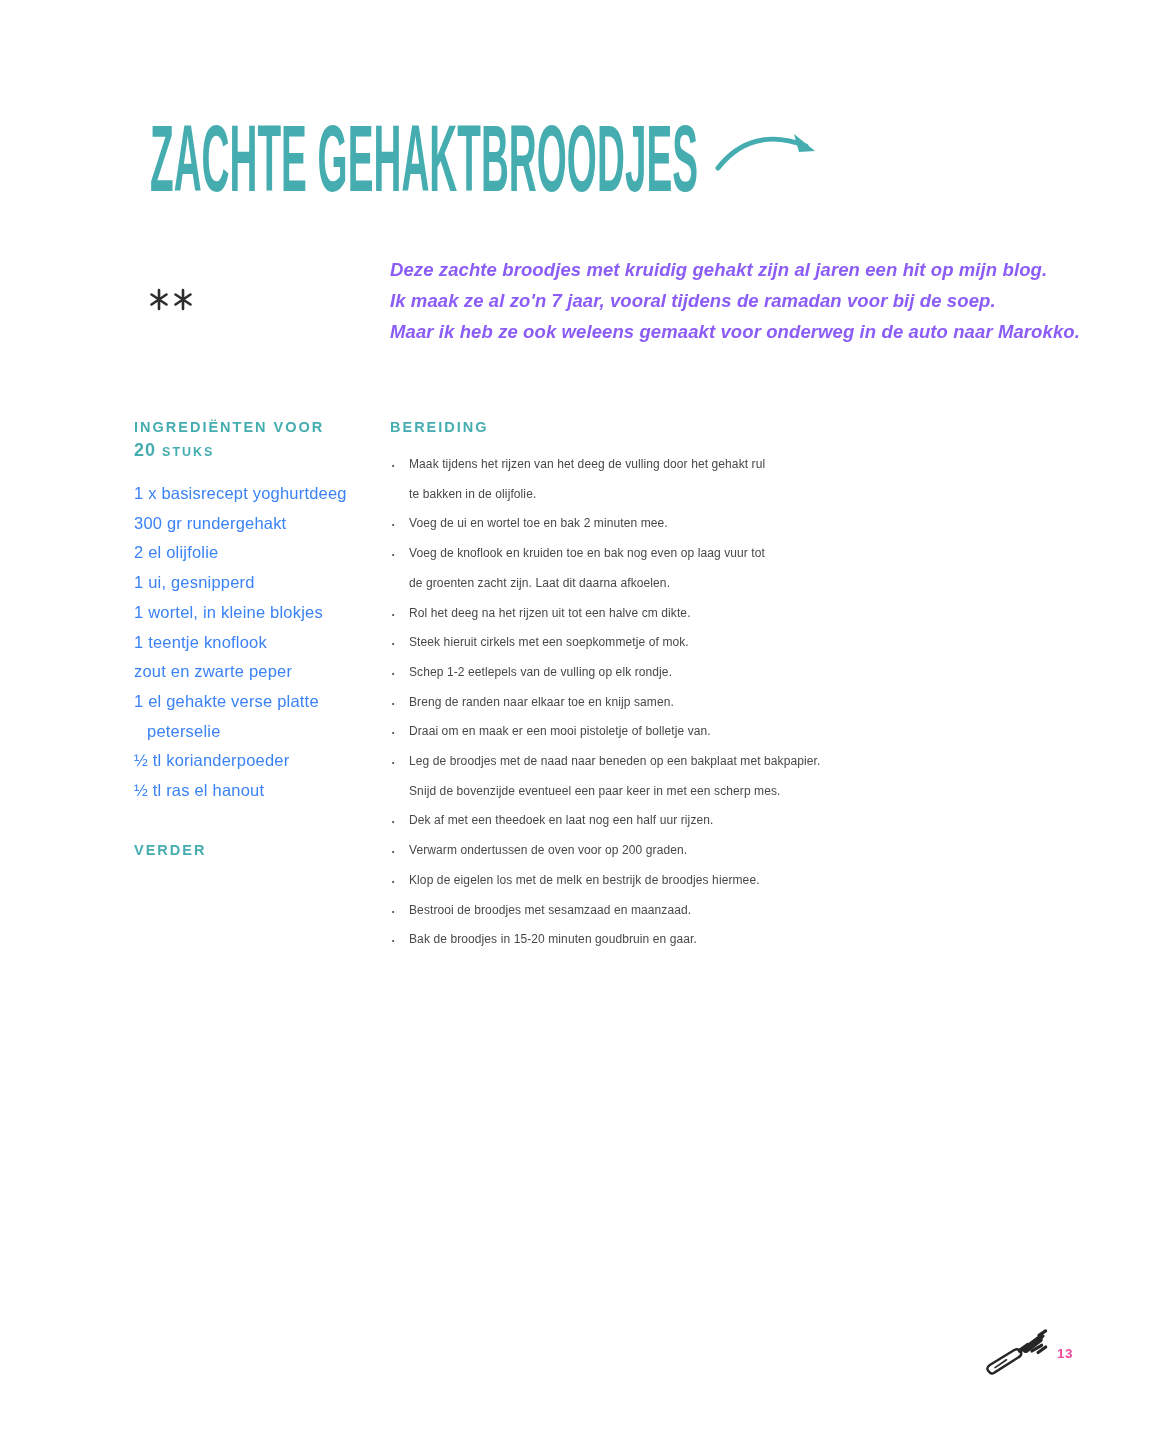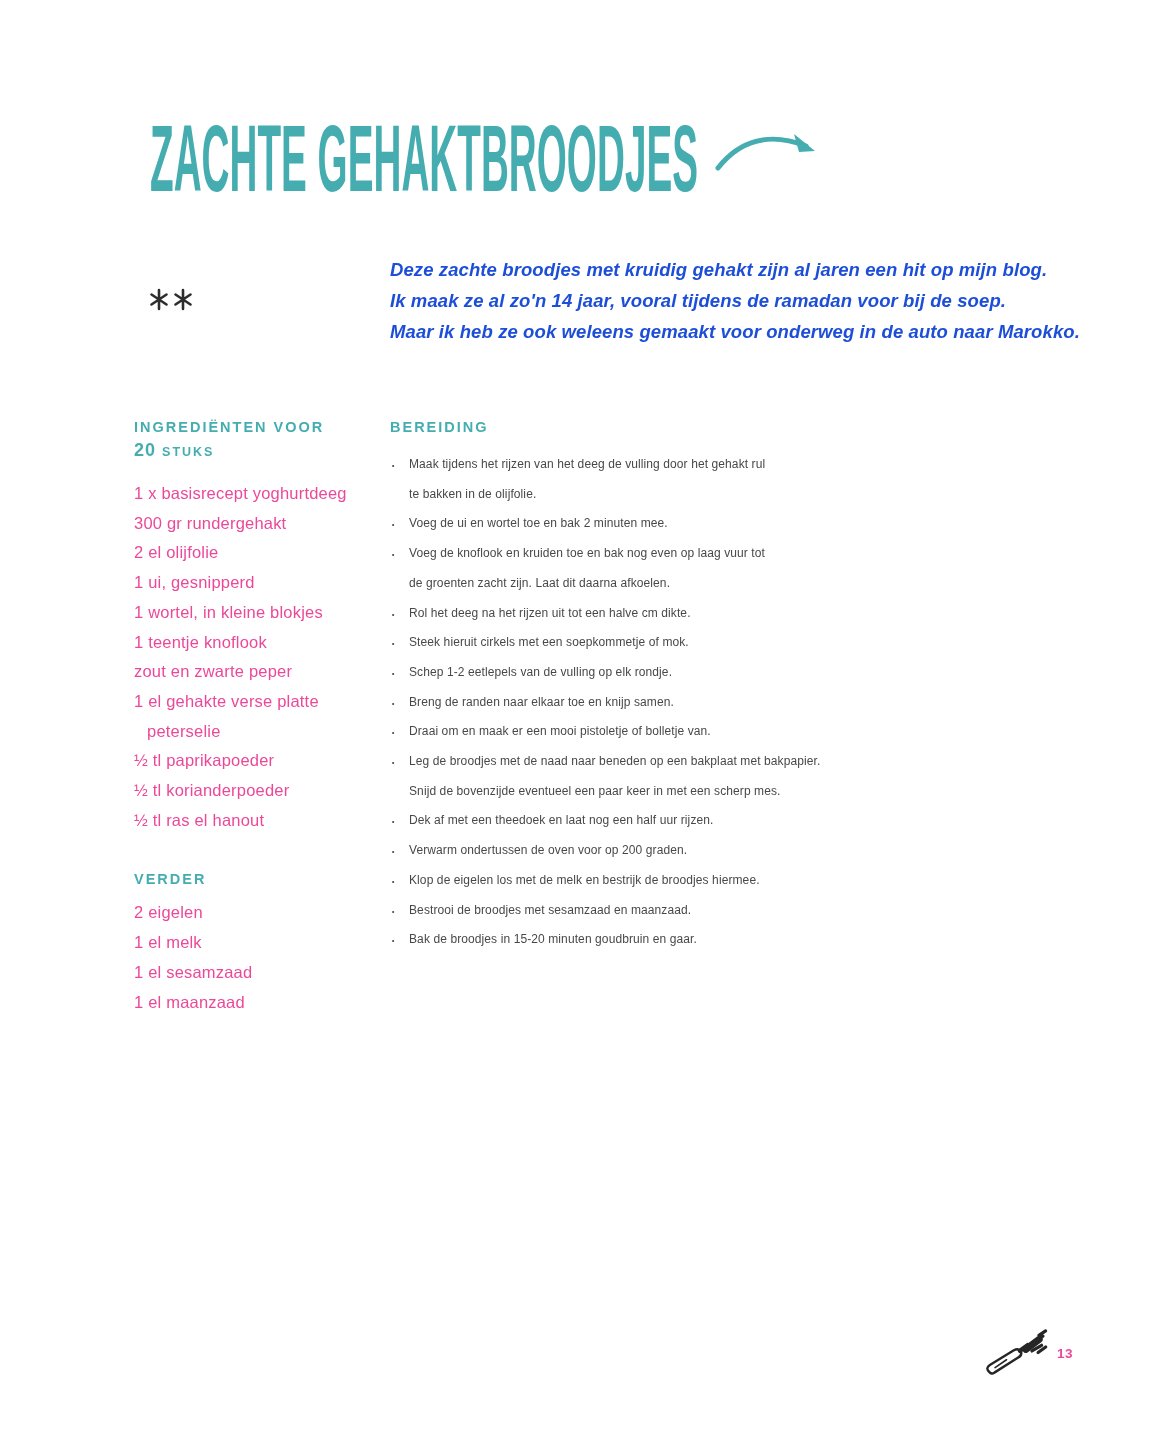--- a/index.html
+++ b/index.html
@@ -45,21 +45,21 @@
   
   .intro {
     position: absolute;
     left: 390px;
     top: 254px;
     width: 700px;
     font-style: italic;
     font-weight: 700;
     font-size: 18.5px;
     line-height: 31px;
-    color: #1d4ed8;
+    color: #8b5cf6;
     letter-spacing: 0.1px;
   }
 
   
   .col-left {
     position: absolute;
     left: 134px;
     top: 416px;
     width: 252px;
   }
@@ -83,21 +83,21 @@
   }
   .sec-header .unit {
     font-size: 12.5px;
     letter-spacing: 2px;
   }
 
   .ing-list {
     margin-top: 15px;
     font-size: 16.5px;
     line-height: 29.7px;
-    color: #ec4899;
+    color: #3b82f6;
     letter-spacing: 0.2px;
   }
   .ing-item {
     white-space: pre-line;
     padding-left: 13px;
     text-indent: -13px;
   }
 
   .verder-header {
     margin-top: 33px;
@@ -170,21 +170,21 @@
 
     <svg width="20" height="23" viewBox="0 0 20 23">
       <path d="M10,2 V21 M2.5,6.5 L17.5,16.5 M17.5,6.5 L2.5,16.5" fill="none" stroke="#2d2d2d" stroke-width="2.6" stroke-linecap="round"></path>
     </svg>
   </div>
 
   <div class="intro">
 
       <div class="intro-line">Deze zachte broodjes met kruidig gehakt zijn al jaren een hit op mijn blog.</div>
 
-      <div class="intro-line">Ik maak ze al zo'n 14 jaar, vooral tijdens de ramadan voor bij de soep.</div>
+      <div class="intro-line">Ik maak ze al zo'n 7 jaar, vooral tijdens de ramadan voor bij de soep.</div>
 
       <div class="intro-line">Maar ik heb ze ook weleens gemaakt voor onderweg in de auto naar Marokko.</div>
     </div>
 
   <div class="col-left">
     <div class="sec-header">
       <div>INGREDIËNTEN VOOR</div>
       <div>
         <span class="count">20</span>
         <span class="unit">STUKS</span>
@@ -203,39 +203,28 @@
 
         <div class="ing-item">1 wortel, in kleine blokjes</div>
 
         <div class="ing-item">1 teentje knoflook</div>
 
         <div class="ing-item">zout en zwarte peper</div>
 
         <div class="ing-item">1 el gehakte verse platte
 peterselie</div>
 
-        <div class="ing-item">½ tl paprikapoeder</div>
 
         <div class="ing-item">½ tl korianderpoeder</div>
 
         <div class="ing-item">½ tl ras el hanout</div>
       </div>
 
     <div class="sec-header verder-header">VERDER</div>
 
-    <div class="ing-list verder-list">
-
-        <div class="ing-item">2 eigelen</div>
-
-        <div class="ing-item">1 el melk</div>
-
-        <div class="ing-item">1 el sesamzaad</div>
-
-        <div class="ing-item">1 el maanzaad</div>
-      </div>
   </div>
 
   <div class="col-right">
     <div class="sec-header">BEREIDING</div>
 
     <div class="steps">
 
         <div class="step">
           <span class="step-bullet">·</span>
           <span class="step-text">Maak tijdens het rijzen van het deeg de vulling door het gehakt rul

